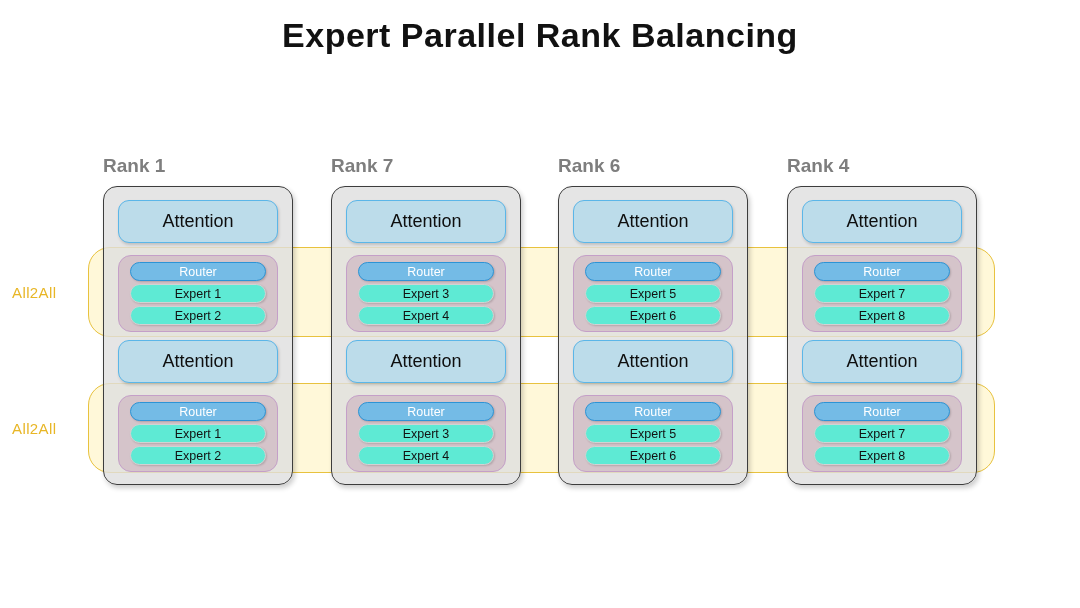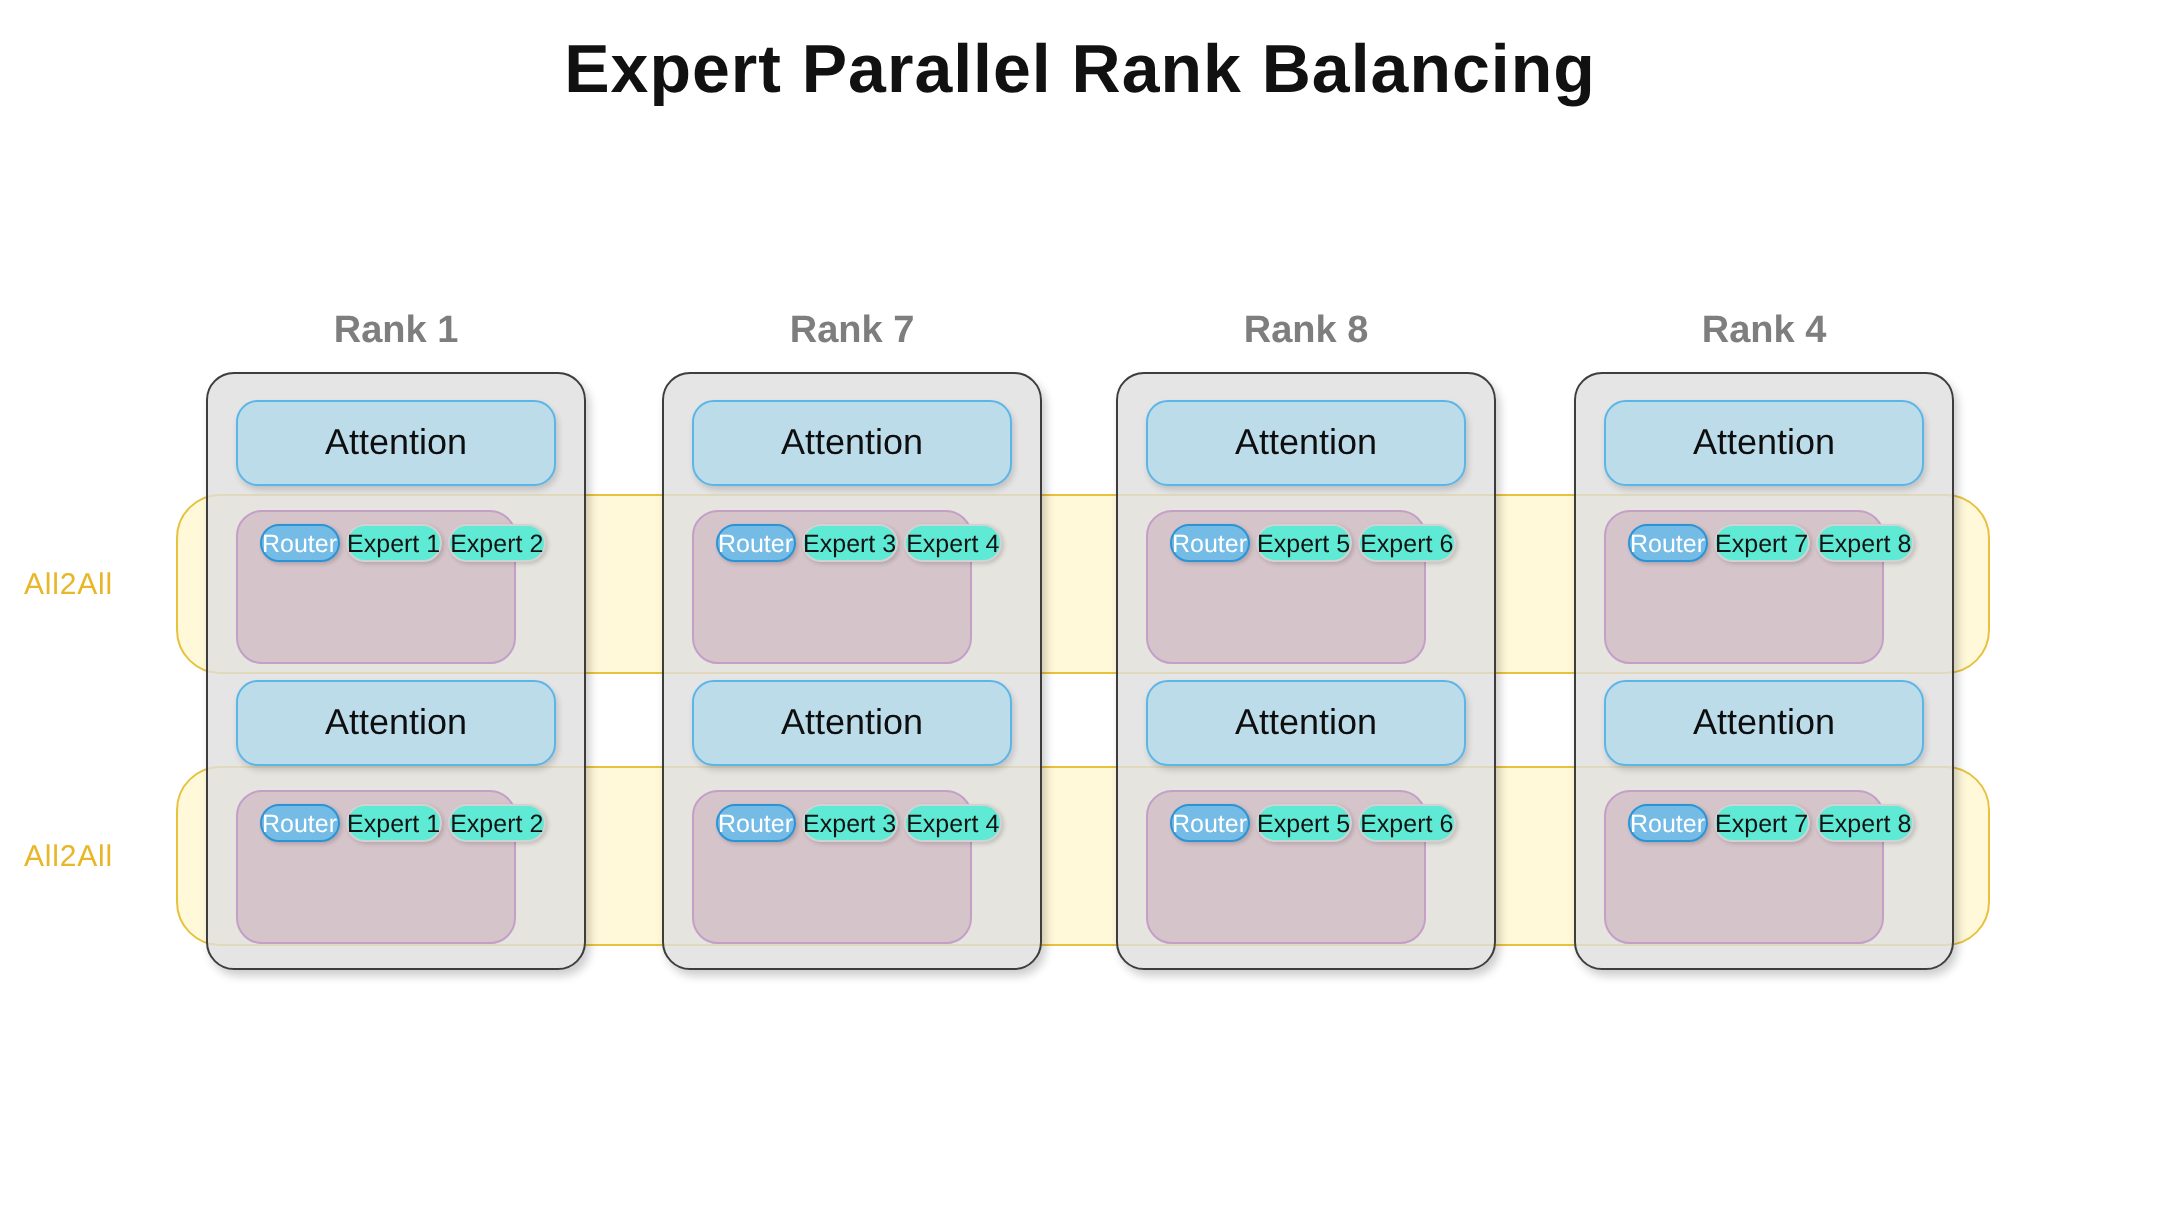--- a/index.html
+++ b/index.html
@@ -49,21 +49,21 @@
   
   .rank-col {
     position: absolute;
     width: 190px;
     z-index: 3;
   }
   .rank-label {
     position: absolute;
     top: -31px; left: 0;
     width: 190px;
-    text-align: center;
+    text-align: left;
     font-size: 19px;
     font-weight: bold;
     color: #7E7E7E;
   }
   .rank-card {
     position: absolute;
     top: 0; left: 0;
     width: 190px;
     height: 299px;
     background: rgba(222, 222, 222, 0.80);
@@ -88,28 +88,28 @@
     color: #0E0E0E;
     box-shadow: 1px 2px 3px rgba(0,0,0,0.16);
   }
   .attention.a1 { top: 14px; }
   .attention.a2 { top: 154px; }
 
   
   .moe {
     position: absolute;
     left: 15px;
-    width: 140px;
+    width: 160px;
     height: 77px;
     background: rgba(204, 176, 190, 0.62);
     border: 1.4px solid #C49FC8;
     border-radius: 13px;
     padding: 6px 11px;
     display: flex;
-    flex-direction: row;
+    flex-direction: column;
     gap: 3px;
   }
   .moe.m1 { top: 69px; }
   .moe.m2 { top: 209px; }
 
   .pill {
     height: 19px;
     border-radius: 10px;
     display: flex;
     align-items: center;
@@ -171,21 +171,21 @@
     </div>
     <div class="attention a2">Attention</div>
     <div class="moe m2">
       <div class="pill router">Router</div>
       <div class="pill expert">Expert 3</div>
       <div class="pill expert">Expert 4</div>
     </div>
   </div>
 
   <div class="rank-col" style="left:558px; top:186px;">
-    <div class="rank-label">Rank 8</div>
+    <div class="rank-label">Rank 6</div>
     <div class="rank-card"></div>
     <div class="attention a1">Attention</div>
     <div class="moe m1">
       <div class="pill router">Router</div>
       <div class="pill expert">Expert 5</div>
       <div class="pill expert">Expert 6</div>
     </div>
     <div class="attention a2">Attention</div>
     <div class="moe m2">
       <div class="pill router">Router</div>

